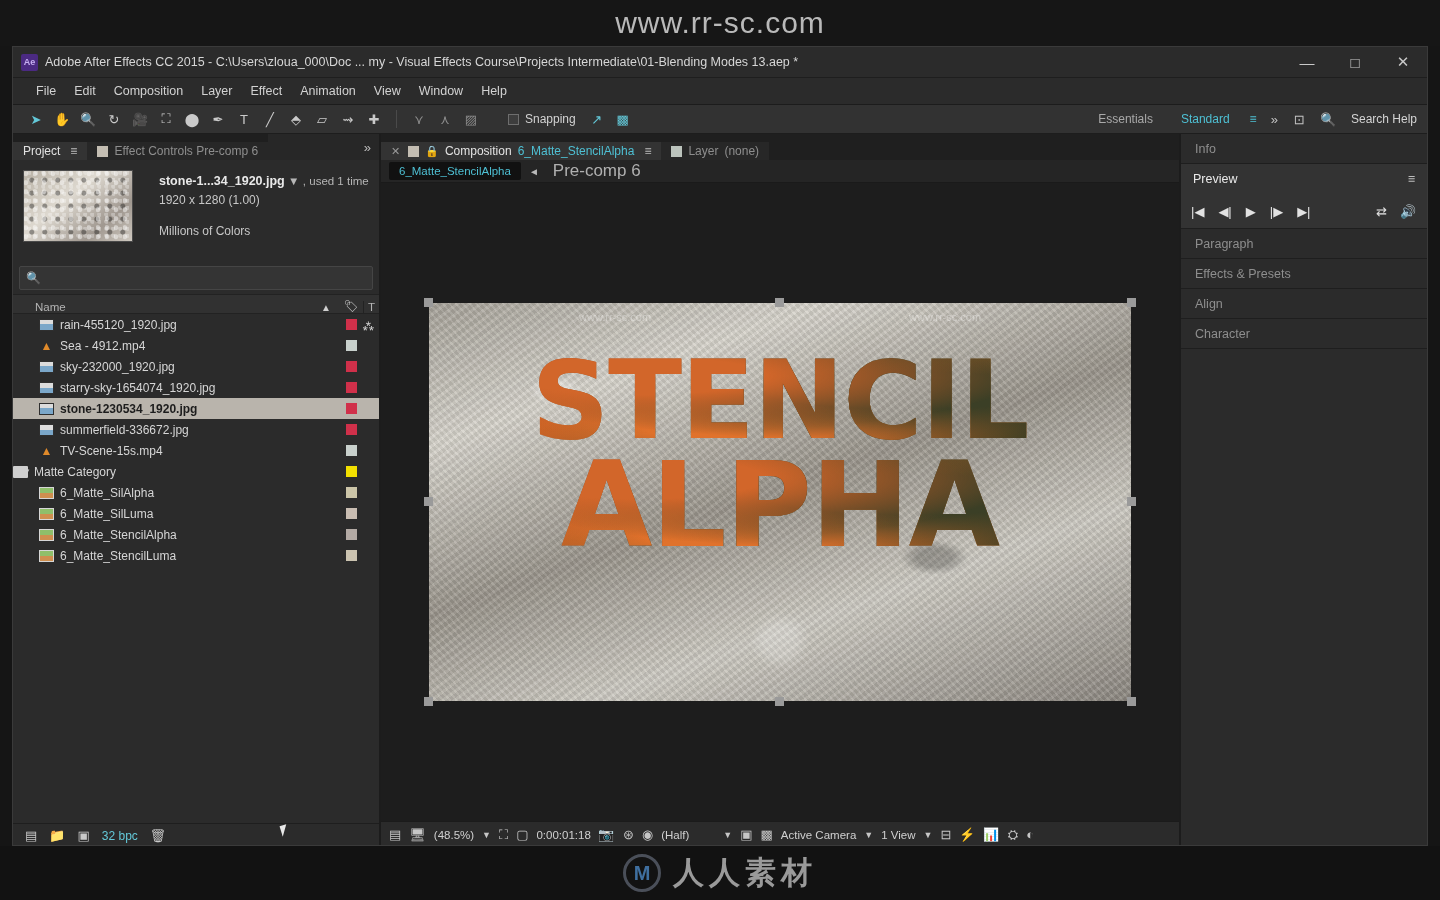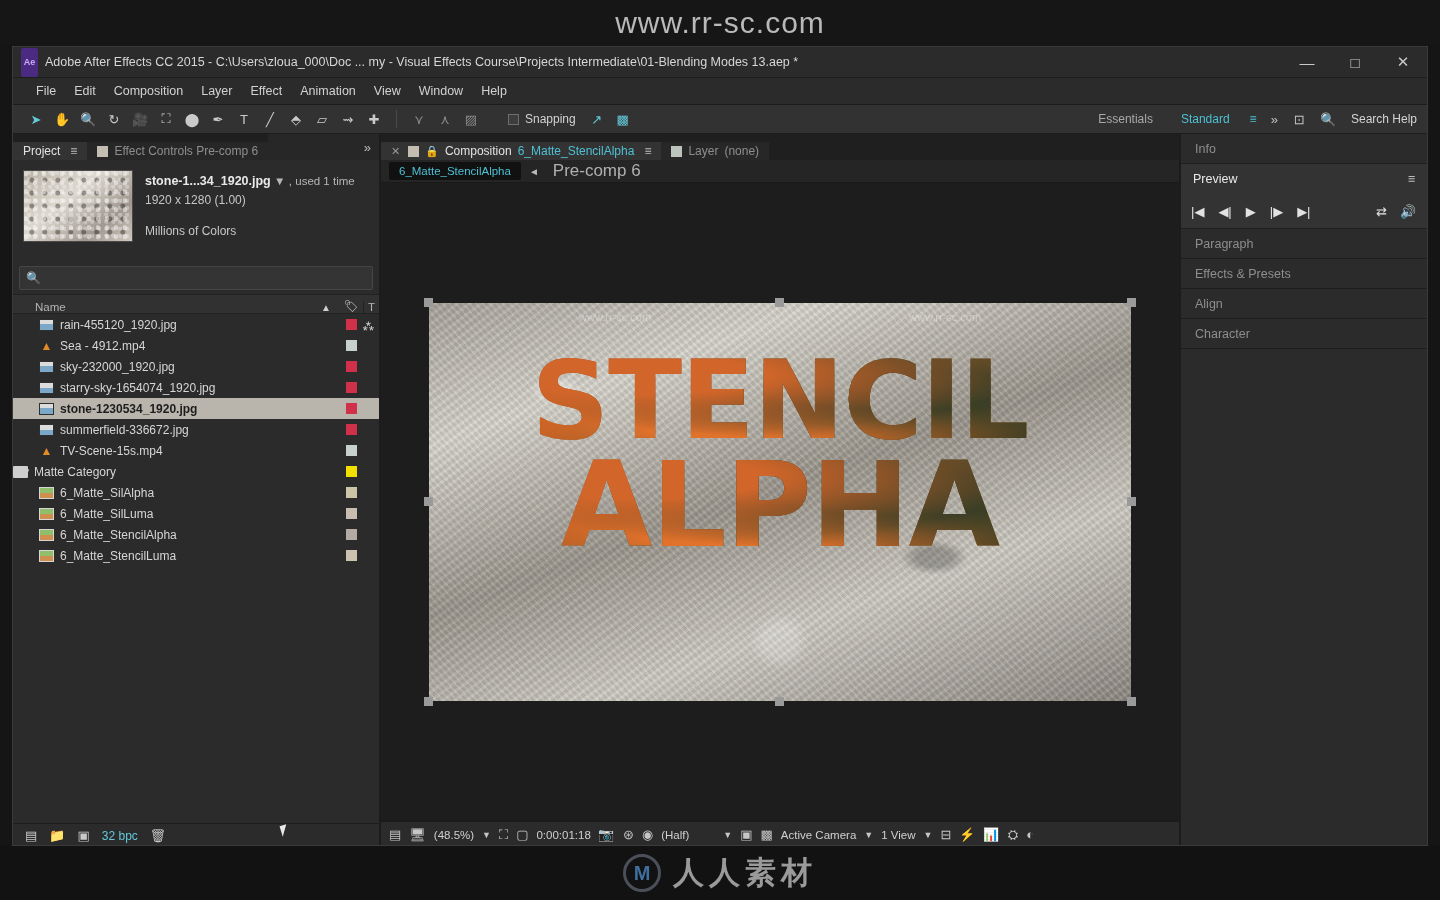--- a/index.html
+++ b/index.html
@@ -30,21 +30,21 @@
 
   
   .win{
     position:absolute; left:12px; top:46px; width:1416px; height:800px;
     background:#252525; border:1px solid #3a3a3a; overflow:hidden;
   }
 
   
   .titlebar{ height:31px; background:#2b2b2b; display:flex; align-items:center;
     border-bottom:1px solid #1e1e1e; }
-  .ae-badge{ width:17px; height:29px; background:#4b2a82; color:#c6aef0;
+  .ae-badge{ width:17px; height:17px; background:#4b2a82; color:#c6aef0;
     font-size:9px; display:flex; align-items:center; justify-content:center;
     margin-left:8px; border-radius:2px; font-weight:bold;}
   .title-text{ margin-left:7px; color:#d6d6d6; font-size:12.5px; white-space:nowrap;}
   .win-btns{ margin-left:auto; display:flex; height:31px;}
   .win-btn{ width:48px; height:31px; display:flex; align-items:center;
     justify-content:center; color:#c9c9c9; font-size:15px; }
 
   
   .menubar{ height:27px; background:#2b2b2b; display:flex; align-items:center;
     padding-left:14px; border-bottom:1px solid #1c1c1c;}
@@ -80,21 +80,21 @@
     background:#333333; color:#e2e2e2; font-size:12px; position:relative;margin-top:8px;}
   .ptab.inactive{ background:#272727; color:#8e8e8e; }
   .ptab .sq{ width:11px; height:11px; background:#c3bdb2; display:inline-block;}
   .ptab .sq.g{ background:#bcc4bd;}
   .ptab .ham{ color:#bdbdbd; font-size:12px; margin-left:4px;}
   .ptab .xx{ color:#9a9a9a; font-size:11px; margin-right:2px;}
   .ptabs .filler{ flex:1; background:#272727;}
   .chev{ color:#bcbcbc; font-size:13px; padding:0 8px; display:flex; align-items:center; background:#272727;}
 
   
-  .proj-head{ display:flex; padding:10px 10px 6px 10px; gap:12px; background:#2b2b2b;}
+  .proj-head{ display:flex; padding:10px 10px 6px 10px; gap:26px; background:#2b2b2b;}
   .thumb{ width:110px; height:72px; border:1px solid #4a4a4a;
     background:
       radial-gradient(circle at 20% 30%, rgba(255,255,255,.45) 0 2px, transparent 3px),
       radial-gradient(circle at 60% 70%, rgba(0,0,0,.35) 0 2px, transparent 3px),
       radial-gradient(circle at 80% 20%, rgba(255,255,255,.3) 0 2px, transparent 3px),
       linear-gradient(140deg,#b9b2a6,#ded9d0 40%,#a09890 75%,#cfc9c0);
     background-size: 9px 9px, 13px 13px, 7px 7px, 100% 100%;
   }
   .proj-meta{ padding-top:2px; line-height:1.55; }
   .pm-name{ color:#e9e9e9; font-weight:bold; font-size:12.5px;}

